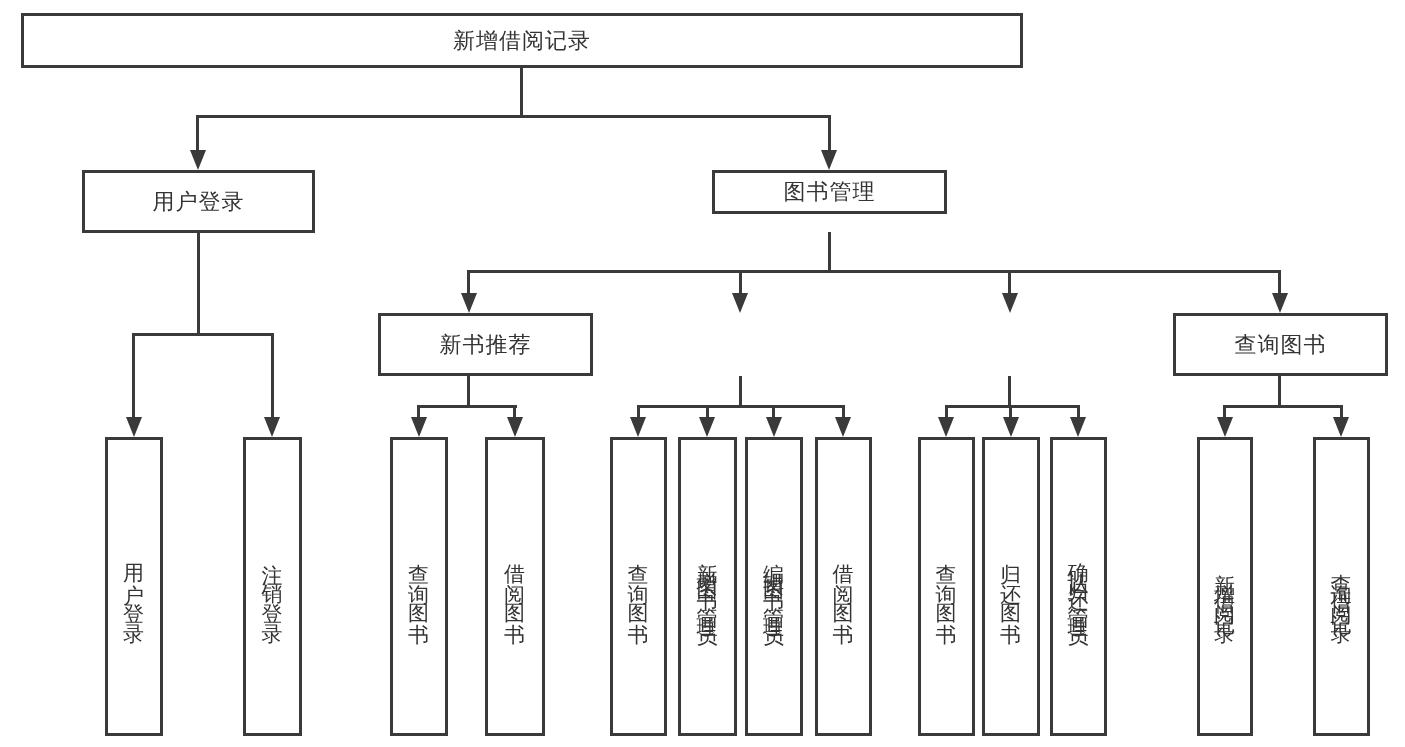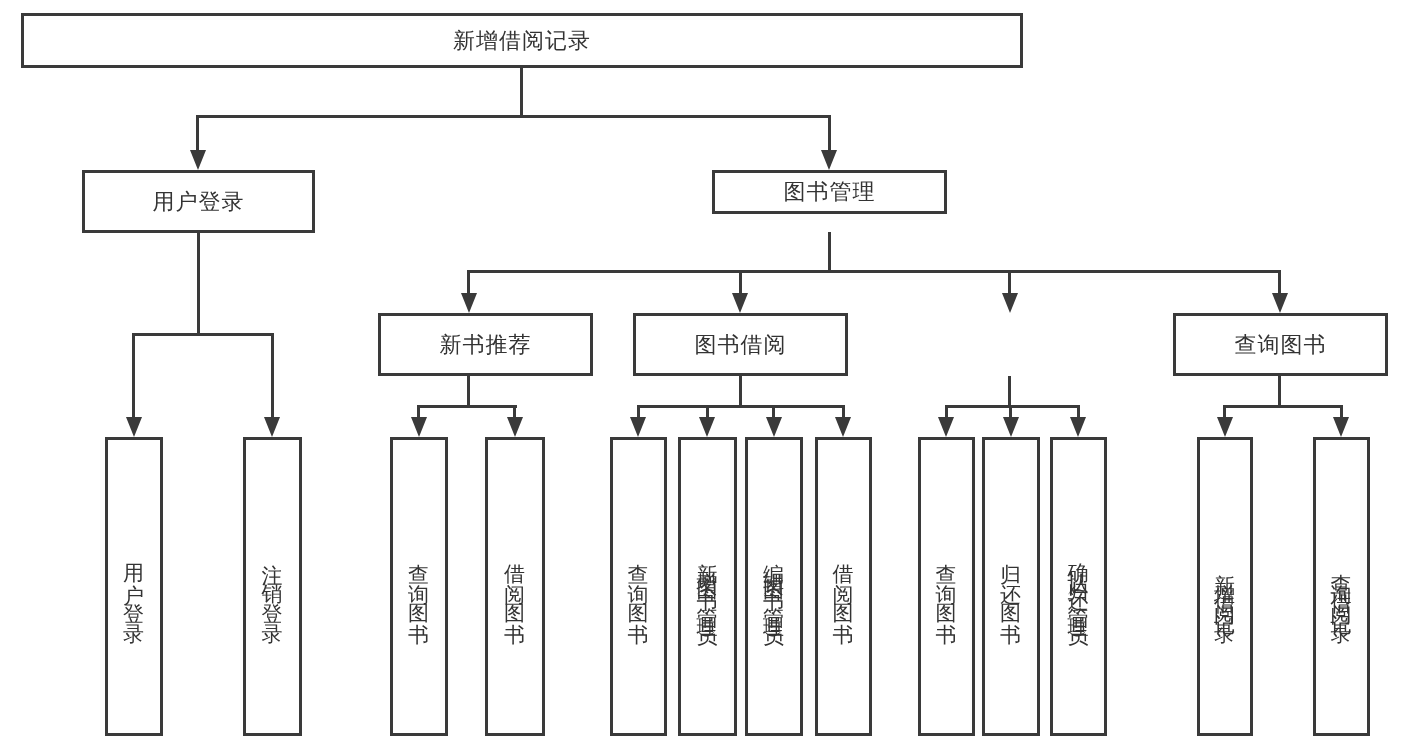--- a/index.html
+++ b/index.html
@@ -93,23 +93,20 @@
   <div class="vline" style="left:739px;top:270px;height:25px;"></div>
   <div class="arrow" style="left:732px;top:293px;"></div>
   <div class="vline" style="left:1008px;top:270px;height:25px;"></div>
   <div class="arrow" style="left:1002px;top:293px;"></div>
   <div class="vline" style="left:1278px;top:270px;height:25px;"></div>
   <div class="arrow" style="left:1272px;top:293px;"></div>
 
   <div class="box" style="left:362px;top:313px;width:215px;height:63px;margin-left:16px;">
     <span>新书推荐</span>
   </div>
-  <div class="box" style="left:633px;top:313px;width:215px;height:63px;">
-    <span>图书借阅</span>
-  </div>
   <div class="box" style="left:1173px;top:313px;width:215px;height:63px;">
     <span>查询图书</span>
   </div>
 
   <div class="vline" style="left:467px;top:376px;height:32px;"></div>
   <div class="hline" style="left:417px;top:405px;width:100px;"></div>
   <div class="vline" style="left:417px;top:405px;height:14px;"></div>
   <div class="arrow" style="left:411px;top:417px;"></div>
   <div class="vline" style="left:513px;top:405px;height:14px;"></div>
   <div class="arrow" style="left:507px;top:417px;"></div>

